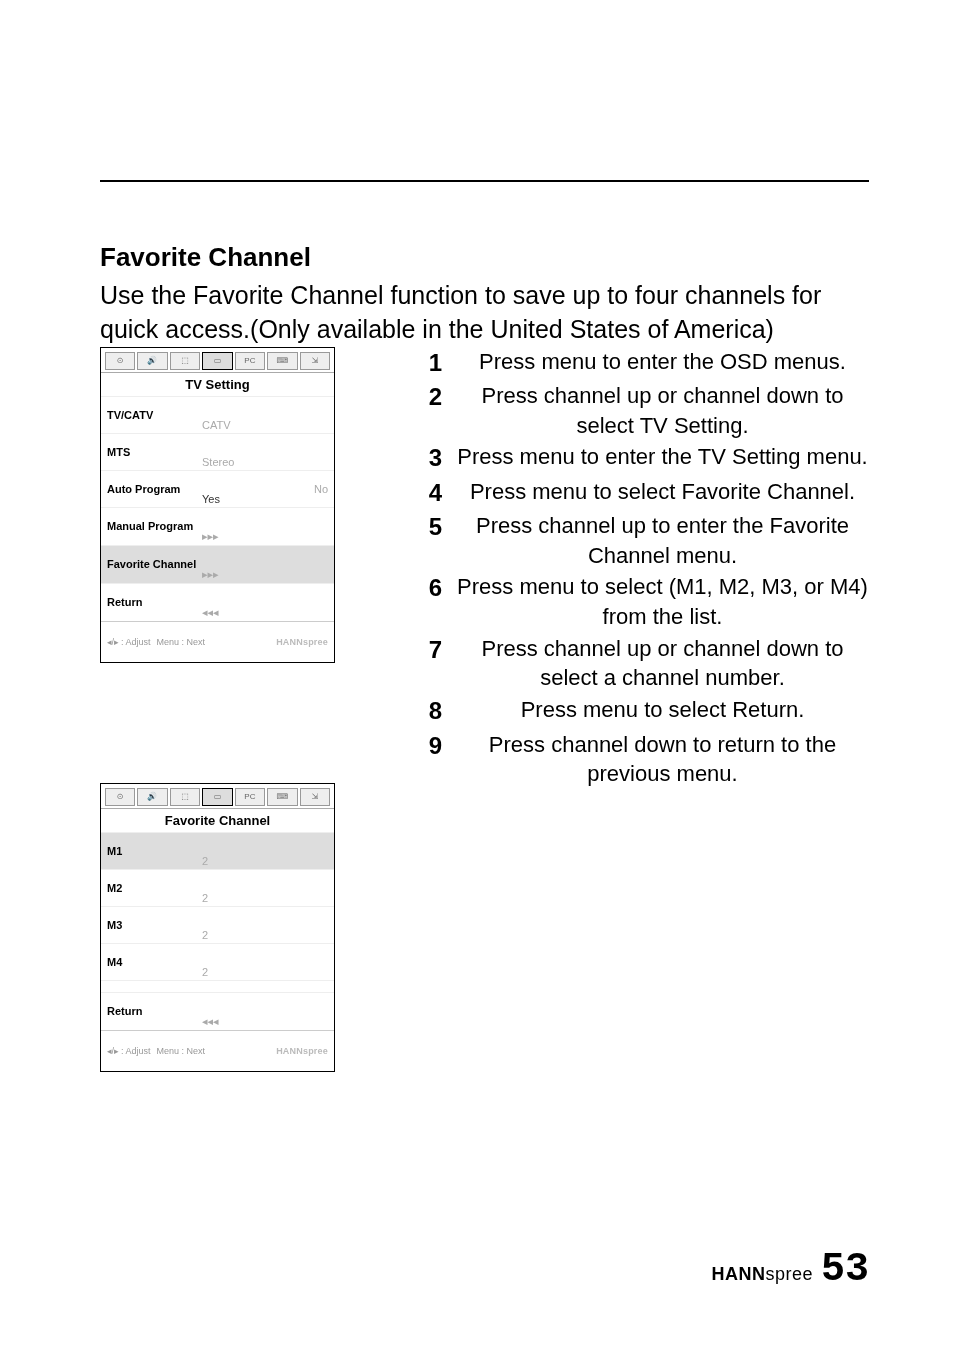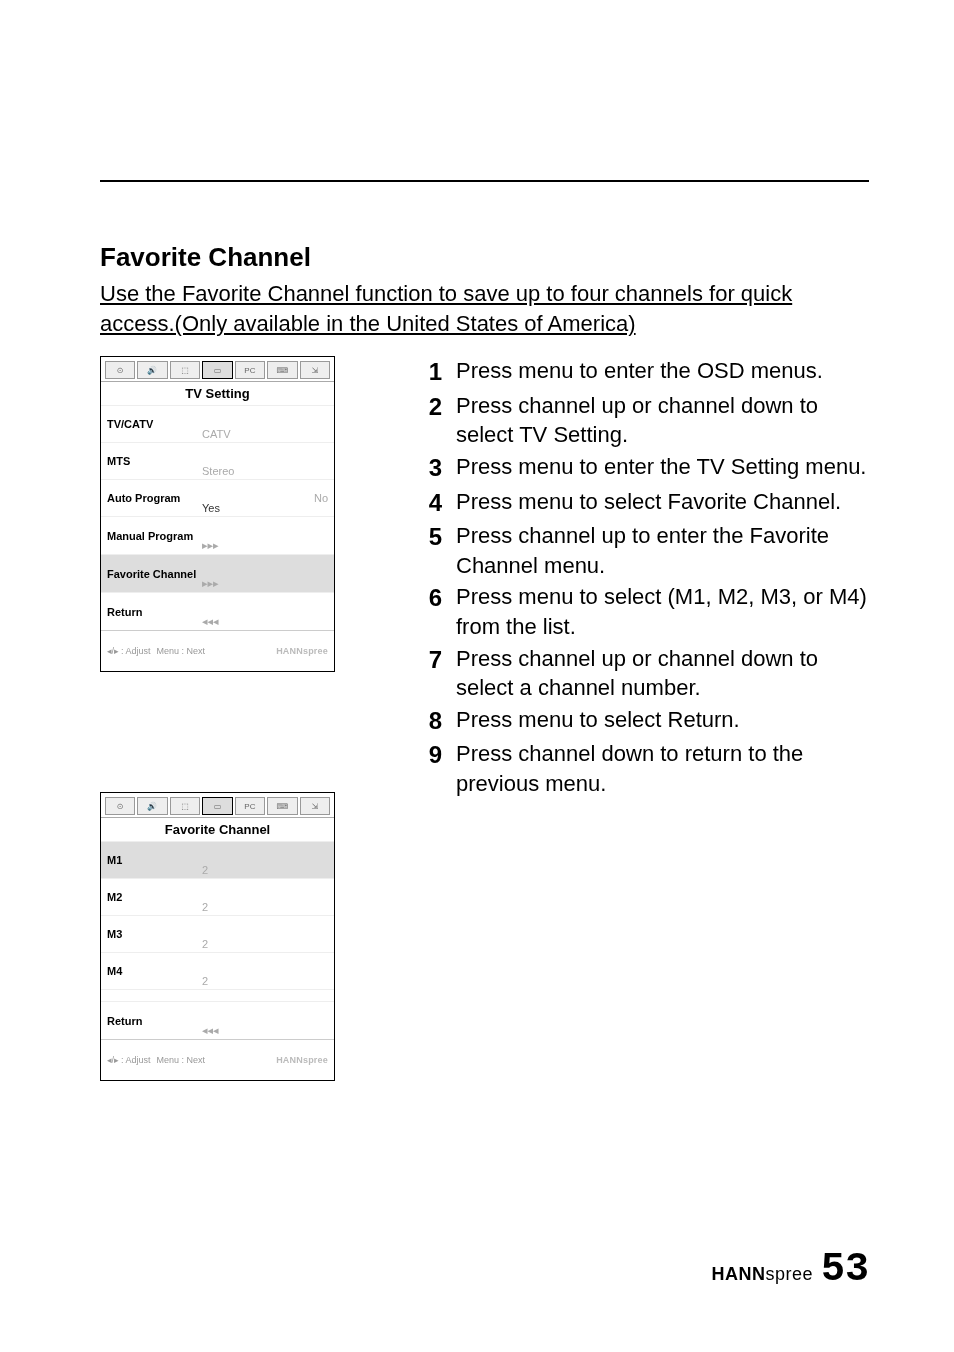--- a/index.html
+++ b/index.html
@@ -17,24 +17,22 @@
     .hr-top {
       border-top: 2px solid #000;
       margin: 80px 0 60px 0;
     }
     h2.section-title {
       font-size: 26px;
       font-weight: bold;
       margin-bottom: 6px;
     }
     p.intro {
-      font-size: 22px;
+      font-size: 25px;
       line-height: 1.35;
-      margin-bottom: 18px;
-      text-decoration: underline;
     }
     .columns {
       display: flex;
       gap: 70px;
       align-items: flex-start;
     }
     .left-col { width: 250px; flex: 0 0 250px; }
     .right-col { flex: 1; }
 
     
@@ -98,21 +96,21 @@
       font-size:22px;
       line-height:1.35;
       margin-bottom:2px;
     }
     ol.steps .num {
       font-weight:bold;
       font-size:24px;
       flex:0 0 22px;
       text-align:right;
     }
-    ol.steps .txt { flex:1; }
+    ol.steps .txt { flex:1;text-align:center; }
 
     .note-box {
       border:1px solid #888;
       background:#d6d6d6;
       margin-top:34px;
       padding:10px 12px;
       font-size:18px;
       line-height:1.28;
       font-weight:bold;
     }

